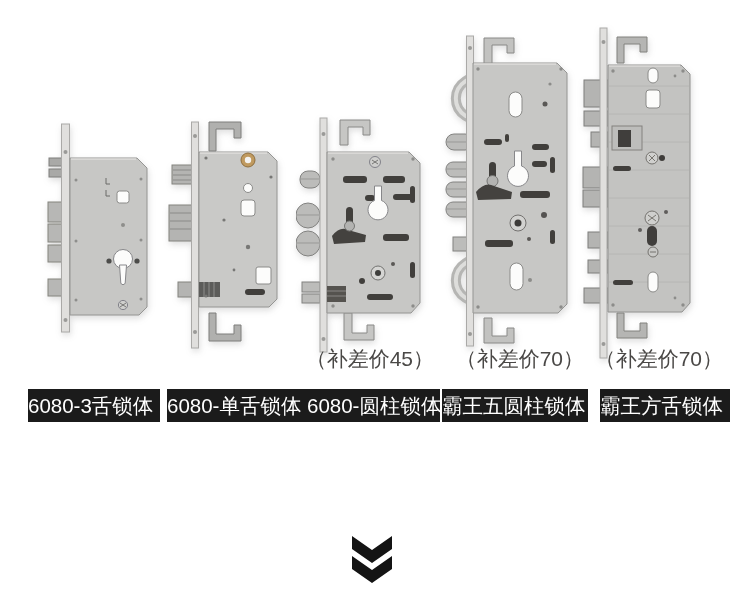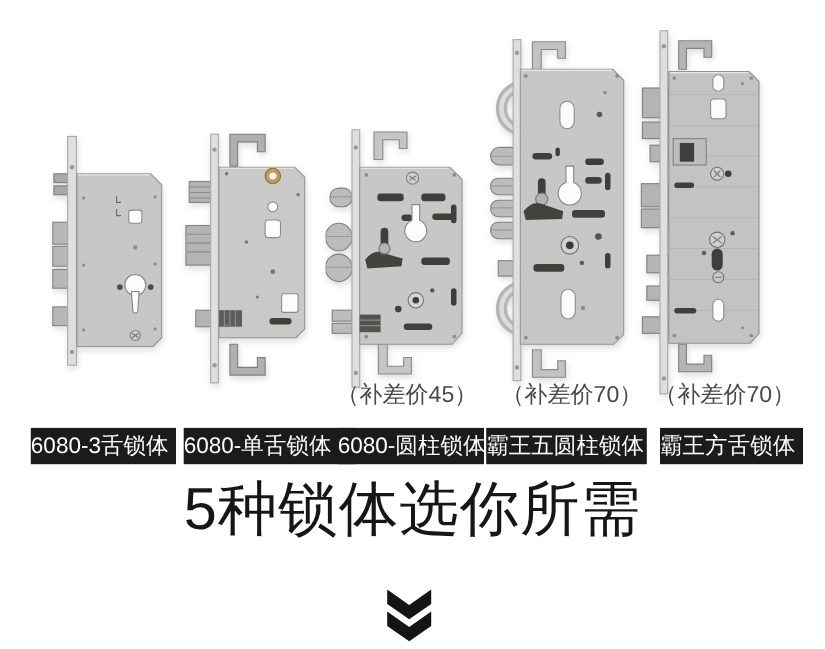--- a/index.html
+++ b/index.html
@@ -240,20 +240,19 @@
   <div class="surcharge" style="left:298px">（补差价45）</div>
   <div class="surcharge" style="left:448px">（补差价70）</div>
   <div class="surcharge" style="left:587px">（补差价70）</div>
 
   <div class="label-bar" style="left:28px;width:132px">6080-3舌锁体</div>
   <div class="label-bar" style="left:167px;width:156px">6080-单舌锁体</div>
   <div class="label-bar" style="left:307px;width:133px">6080-圆柱锁体</div>
   <div class="label-bar" style="left:600px;width:130px">霸王方舌锁体</div>
   <div class="label-bar" style="left:442px;width:146px">霸王五圆柱锁体</div>
 
-  <h1 class="heading">5种锁体选你所需</h1>
 
   <svg class="chevrons" width="42" height="48" viewBox="0 0 42 48">
     <polygon points="1,0 21,14 41,0 41,13 21,27 1,13" fill="#141414"></polygon>
     <polygon points="1,20 21,34 41,20 41,33 21,47 1,33" fill="#141414"></polygon>
   </svg>
 
 </div>
 
 </body></html>

